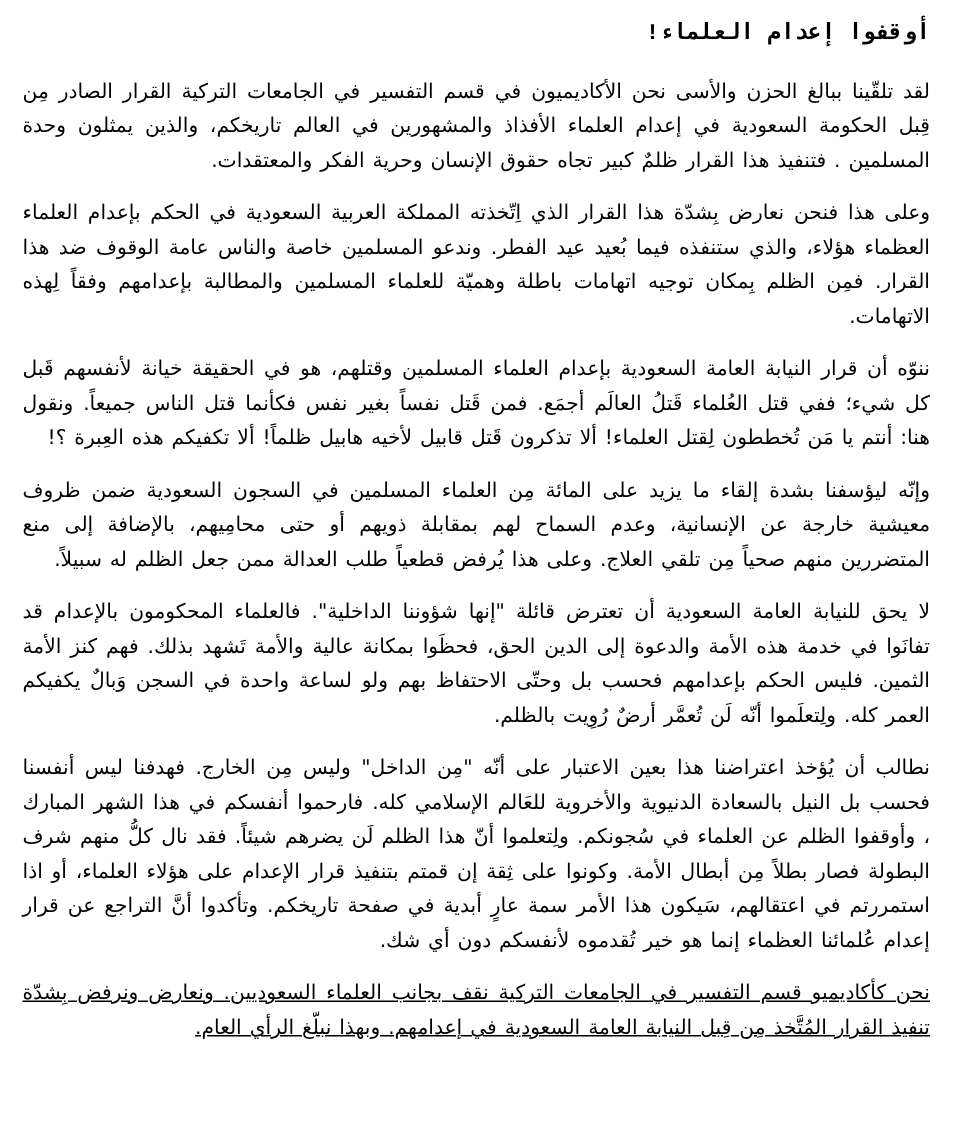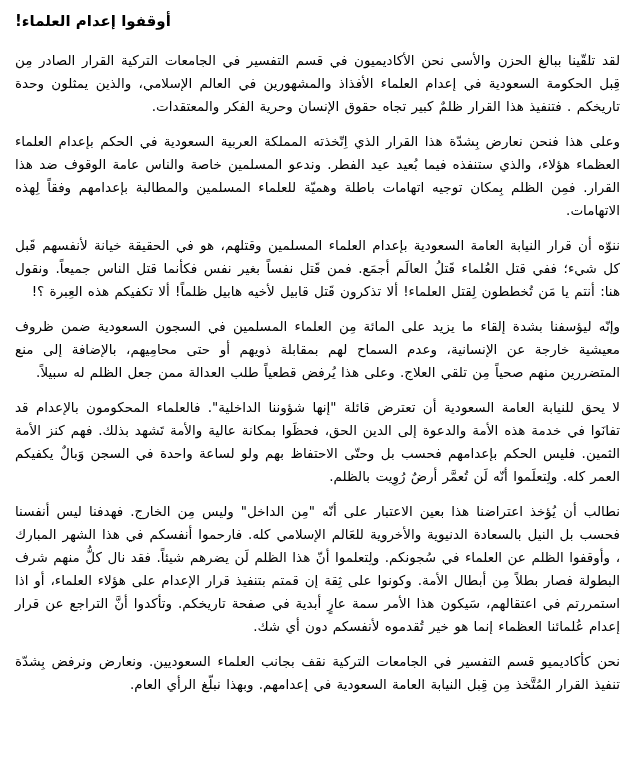--- a/index.html
+++ b/index.html
@@ -14,43 +14,45 @@
     padding: 7px 15px 0 15px;
     direction: rtl;
     background: #ffffff;
     color: #000000;
     font-family: "DejaVu Sans", sans-serif;
     overflow: hidden;
   }
   .doc-title {
     font-size: 15px;
     font-weight: bold;
-    text-align: left;
+    text-align: right;
     margin: 5px 0 19px 0;
     letter-spacing: 0;
+    font-family: Liberation Mono, monospace;
   }
   .para {
     font-size: 13.5px;
     line-height: 23px;
     text-align: justify;
     text-align-last: right;
     margin: 0 0 12px 0;
     word-spacing: 1px;
   }
   .para:last-child {
     margin-bottom: 0;
+    text-decoration: underline;
   }
 </style>
 </head>
 <body>
 
 <div class="page">
   <h1 class="doc-title">أوقفوا إعدام العلماء!</h1>
 
-  <p class="para">لقد تلقّينا ببالغ الحزن والأسى نحن الأكاديميون في قسم التفسير في الجامعات التركية القرار الصادر مِن قِبل الحكومة السعودية في إعدام العلماء الأفذاذ والمشهورين في العالم الإسلامي، والذين يمثلون وحدة تاريخكم . فتنفيذ هذا القرار ظلمٌ كبير تجاه حقوق الإنسان وحرية الفكر والمعتقدات.</p>
+  <p class="para">لقد تلقّينا ببالغ الحزن والأسى نحن الأكاديميون في قسم التفسير في الجامعات التركية القرار الصادر مِن قِبل الحكومة السعودية في إعدام العلماء الأفذاذ والمشهورين في العالم تاريخكم، والذين يمثلون وحدة المسلمين . فتنفيذ هذا القرار ظلمٌ كبير تجاه حقوق الإنسان وحرية الفكر والمعتقدات.</p>
 
   <p class="para">وعلى هذا فنحن نعارض بِشدّة هذا القرار الذي اِتّخذته المملكة العربية السعودية في الحكم بإعدام العلماء العظماء هؤلاء، والذي ستنفذه فيما بُعيد عيد الفطر. وندعو المسلمين خاصة والناس عامة الوقوف ضد هذا القرار. فمِن الظلم بِمكان توجيه اتهامات باطلة وهميّة للعلماء المسلمين والمطالبة بإعدامهم وفقاً لِهذه الاتهامات.</p>
 
   <p class="para">ننوّه أن قرار النيابة العامة السعودية بإعدام العلماء المسلمين وقتلهم، هو في الحقيقة خيانة لأنفسهم قَبل كل شيء؛ ففي قتل العُلماء قَتلُ العالَم أجمَع. فمن قَتل نفساً بغير نفس فكأنما قتل الناس جميعاً. ونقول هنا: أنتم يا مَن تُخططون لِقتل العلماء! ألا تذكرون قَتل قابيل لأخيه هابيل ظلماً! ألا تكفيكم  هذه العِبرة ؟!</p>
 
   <p class="para">وإنّه ليؤسفنا بشدة إلقاء ما يزيد على المائة مِن العلماء المسلمين في السجون السعودية ضمن ظروف معيشية خارجة عن الإنسانية، وعدم السماح لهم بمقابلة ذويهم أو حتى محامِيهم، بالإضافة إلى منع المتضررين منهم صحياً مِن تلقي العلاج. وعلى هذا يُرفض قطعياً طلب العدالة ممن جعل الظلم له سبيلاً.</p>
 
   <p class="para">لا يحق للنيابة العامة السعودية أن تعترض قائلة "إنها شؤوننا الداخلية". فالعلماء المحكومون بالإعدام قد تفانَوا في خدمة هذه الأمة والدعوة إلى الدين الحق، فحظَوا بمكانة عالية والأمة تَشهد بذلك. فهم كنز الأمة الثمين. فليس الحكم بإعدامهم فحسب بل وحتّى الاحتفاظ بهم ولو لساعة واحدة في السجن وَبالٌ يكفيكم العمر كله. ولِتعلَموا أنّه لَن تُعمَّر أرضٌ رُوِيت بالظلم.</p>
 
   <p class="para">نطالب أن يُؤخذ اعتراضنا هذا بعين الاعتبار على أنّه "مِن الداخل" وليس مِن الخارج. فهدفنا ليس أنفسنا فحسب بل النيل بالسعادة الدنيوية والأخروية للعَالم الإسلامي كله. فارحموا أنفسكم في هذا الشهر المبارك ، وأوقفوا الظلم عن العلماء في سُجونكم. ولِتعلموا أنّ هذا الظلم لَن يضرهم شيئاً. فقد نال كلُّ منهم شرف البطولة فصار بطلاً مِن أبطال الأمة. وكونوا على ثِقة إن قمتم بتنفيذ قرار الإعدام على هؤلاء العلماء، أو اذا استمررتم في اعتقالهم، سَيكون هذا الأمر سمة عارٍ أبدية في صفحة تاريخكم. وتأكدوا أنَّ التراجع عن قرار إعدام عُلمائنا العظماء إنما هو خير تُقدموه لأنفسكم دون أي شك.</p>

